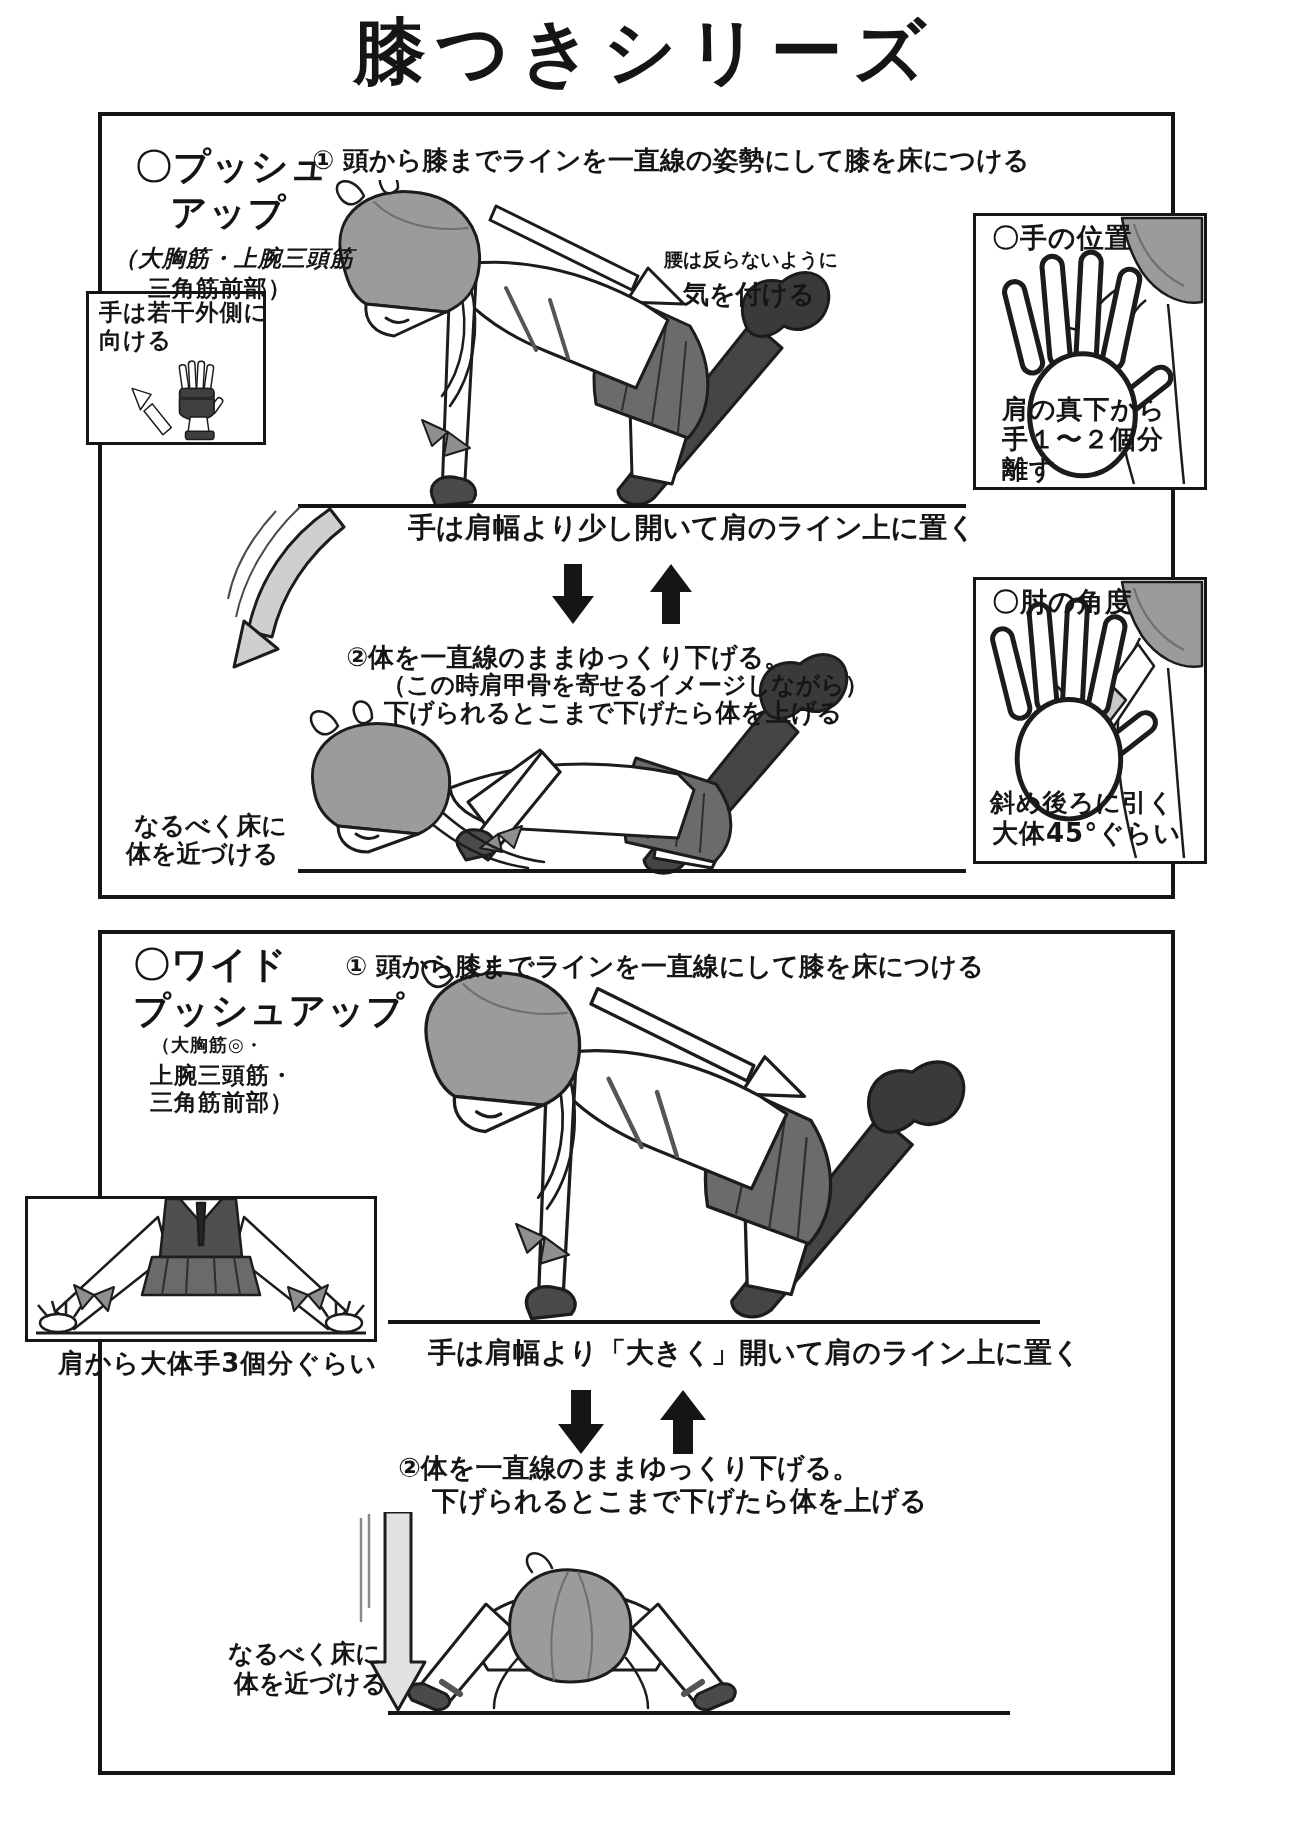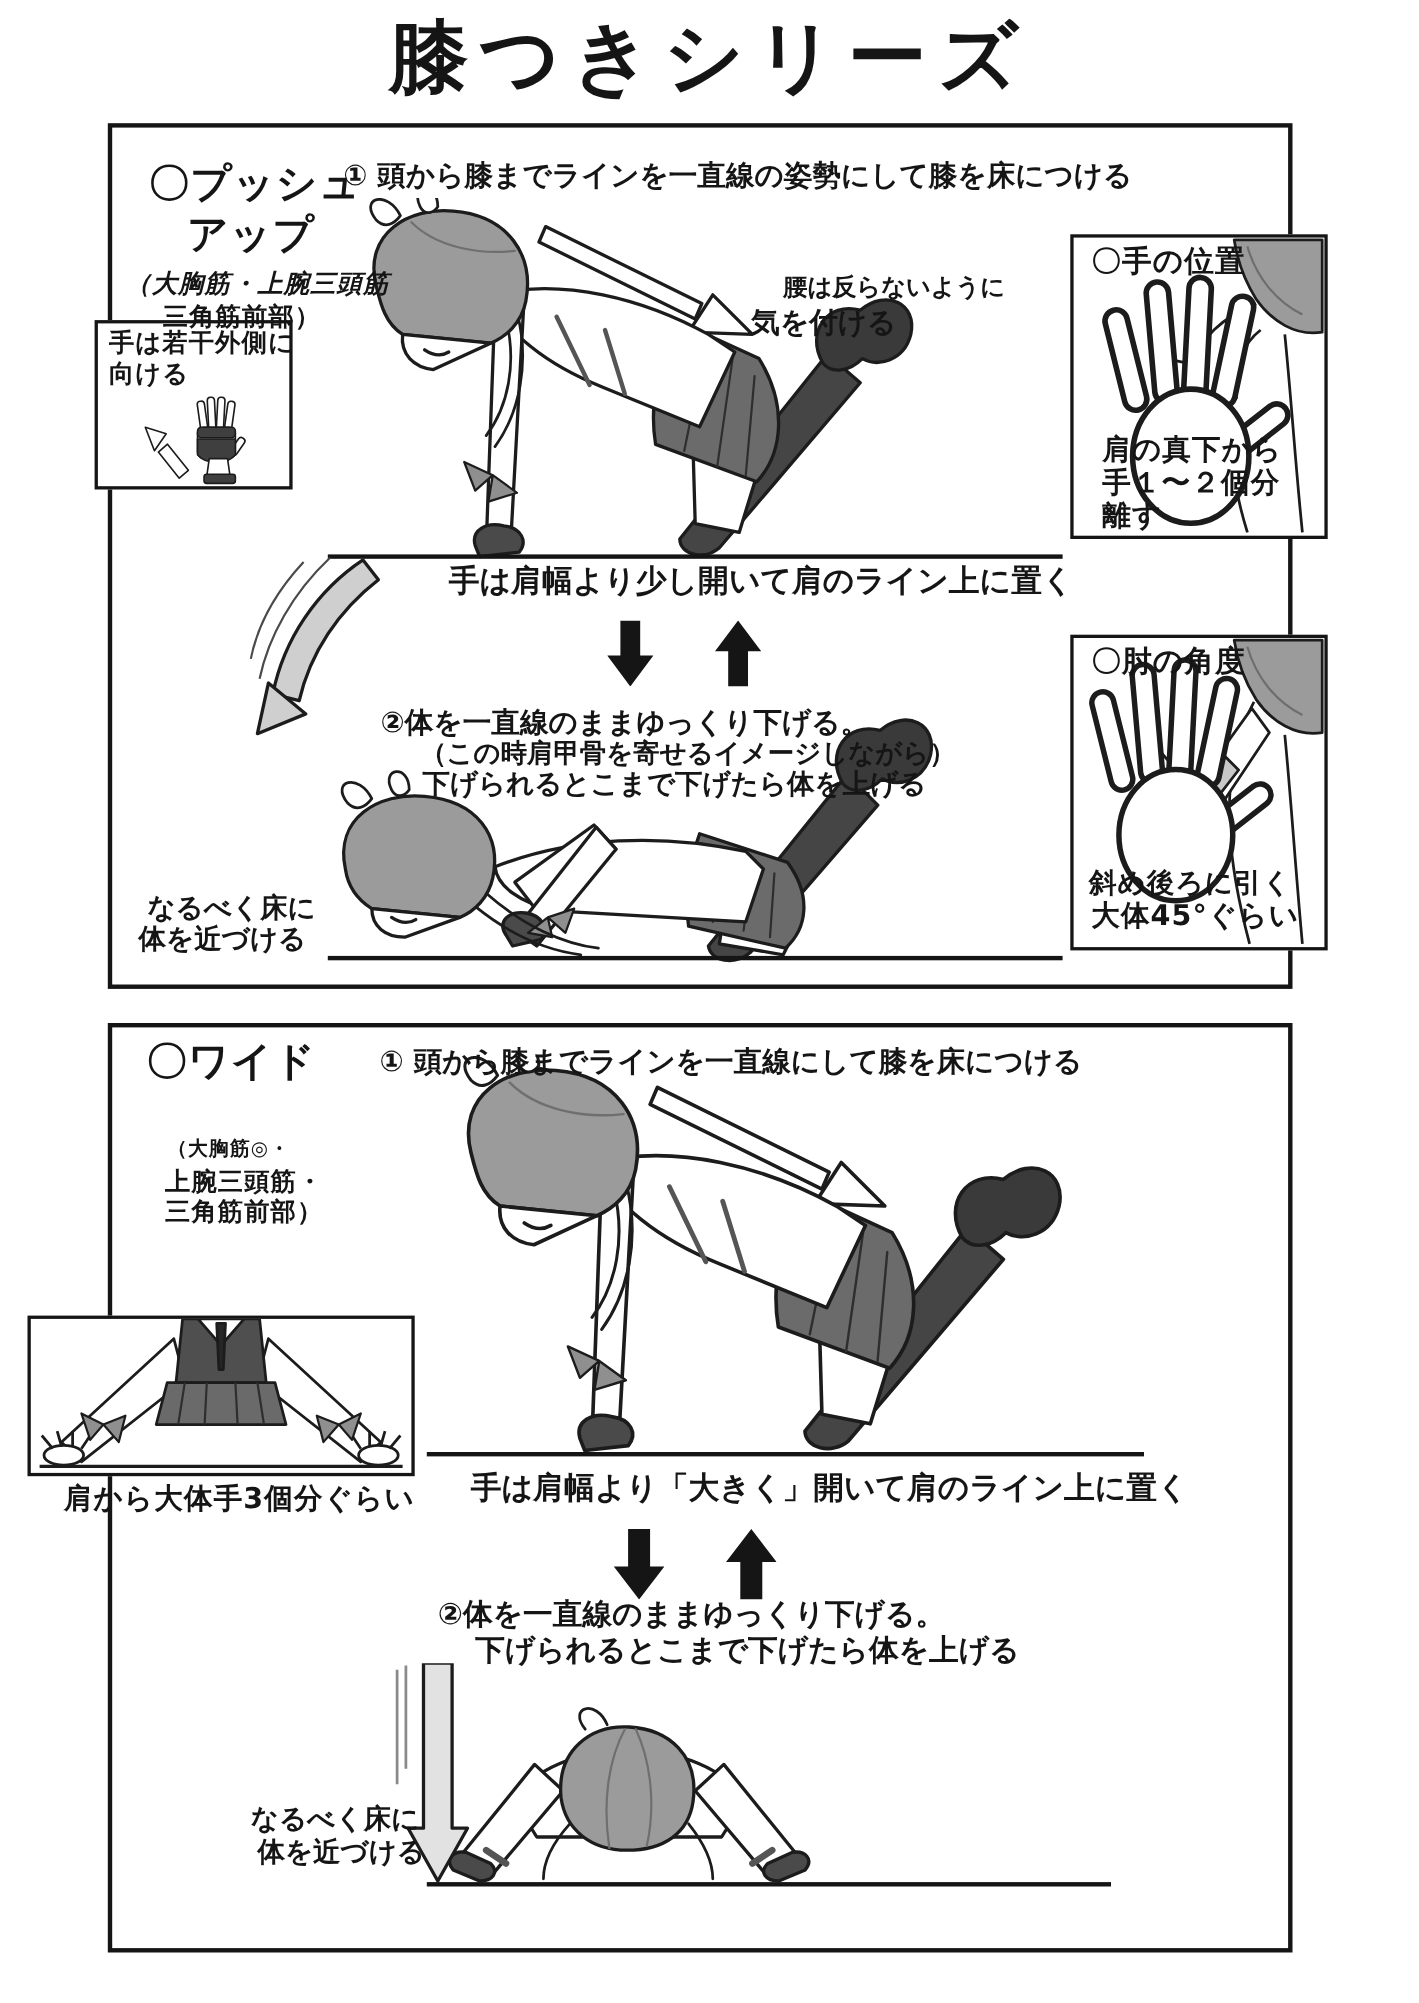--- a/index.html
+++ b/index.html
@@ -95,21 +95,21 @@
 
   <div class="panel" style="left:98px;top:112px;width:1077px;height:787px;"></div>
 
   <div class="t hand" style="left:135px;top:148px;font-size:37px;">〇プッシュ</div>
   <div class="t hand" style="left:170px;top:194px;font-size:37px;">アップ</div>
   <div class="t hand" style="left:114px;top:246px;font-size:23px;font-style:italic;">（大胸筋・上腕三頭筋</div>
   <div class="t hand" style="left:148px;top:276px;font-size:23px;">三角筋前部）</div>
 
   <div class="t gothic" style="left:312px;top:147px;font-size:26px;">① 頭から膝までラインを一直線の姿勢にして膝を床につける</div>
 
-  <div class="t gothic" style="left:712px;top:250px;font-size:22px;">腰は反らないように</div>
+  <div class="t gothic" style="left:664px;top:250px;font-size:19px;">腰は反らないように</div>
   <div class="t gothic" style="left:683px;top:281px;font-size:26px;">気を付ける</div>
 
   <div class="sbox" style="left:86px;top:291px;width:180px;height:154px;"></div>
   <div class="t hand" style="left:99px;top:300px;font-size:23px;">手は若干外側に</div>
   <div class="t hand" style="left:99px;top:328px;font-size:23px;">向ける</div>
   <svg class="boxfig" style="left:88px;top:354px;" width="176" height="89" viewBox="0 0 176 150" preserveAspectRatio="xMidYMax meet">
     <g stroke="#1c1c1c" stroke-width="2.5" fill="#fff" stroke-linejoin="round">
       <path d="M66,136 L34,96 L48,84 L80,124 Z"></path>
       <path d="M14,58 L46,68 L28,94 Z"></path>
     </g>
@@ -193,20 +193,21 @@
     </g>
     <use href="#open-hand" transform="translate(2,12) scale(0.85)"></use>
   </svg>
   <div class="t hand" style="left:992px;top:588px;font-size:27px;">〇肘の角度</div>
   <div class="t hand" style="left:990px;top:790px;font-size:25px;">斜め後ろに引く</div>
   <div class="t hand" style="left:992px;top:820px;font-size:26px;">大体45°ぐらい</div>
 
   <div class="panel" style="left:98px;top:930px;width:1077px;height:845px;"></div>
 
   <div class="t hand" style="left:133px;top:946px;font-size:37px;">〇ワイド</div>
+  <div class="t hand" style="left:133px;top:992px;font-size:37px;">プッシュアップ</div>
   <div class="t hand" style="left:152px;top:1036px;font-size:18px;">（大胸筋◎・</div>
   <div class="t hand" style="left:150px;top:1063px;font-size:23px;">上腕三頭筋・</div>
   <div class="t hand" style="left:150px;top:1090px;font-size:23px;">三角筋前部）</div>
 
   <div class="t gothic" style="left:345px;top:953px;font-size:26px;">① 頭から膝までラインを一直線にして膝を床につける</div>
 
   <svg class="fig" style="left:382px;top:960px;" width="726" height="363">
       <use href="#pose-top"></use>
     </svg>
   <div class="floor" style="left:388px;top:1320px;width:652px;"></div>

